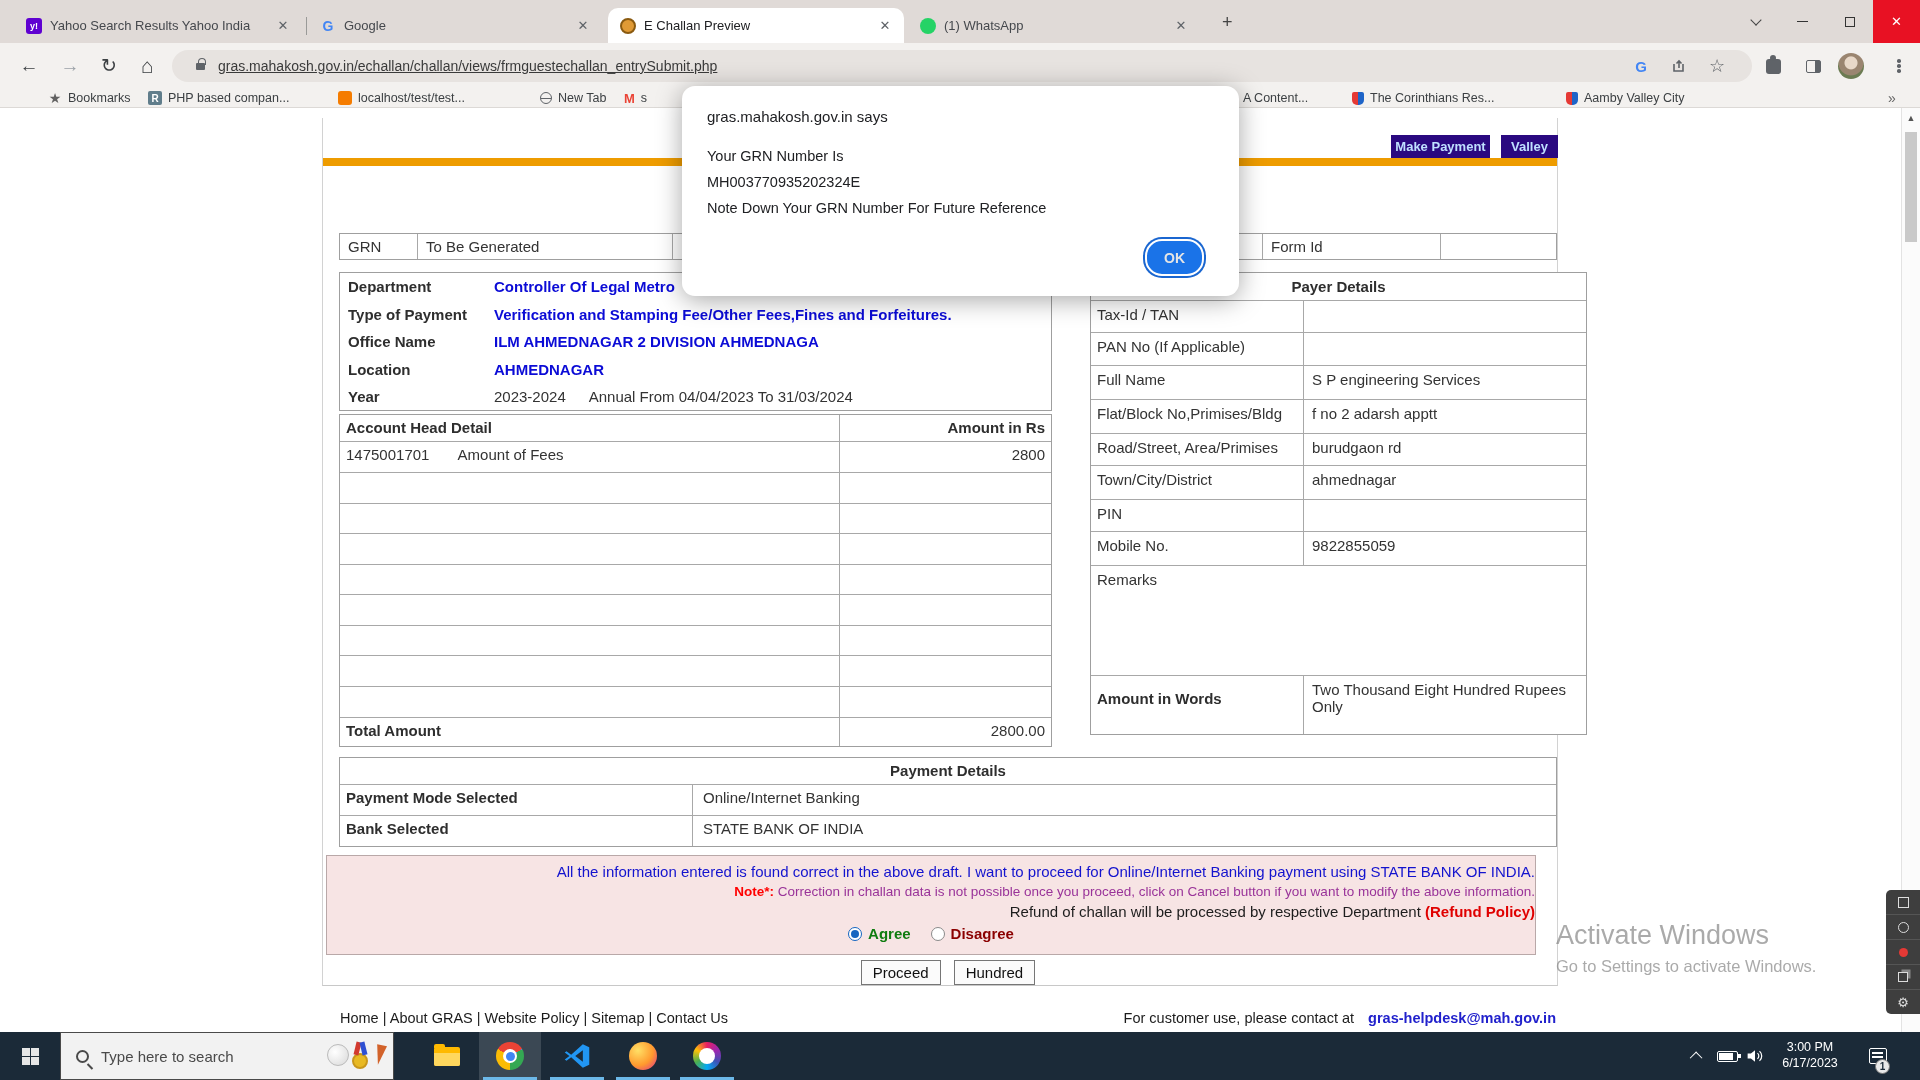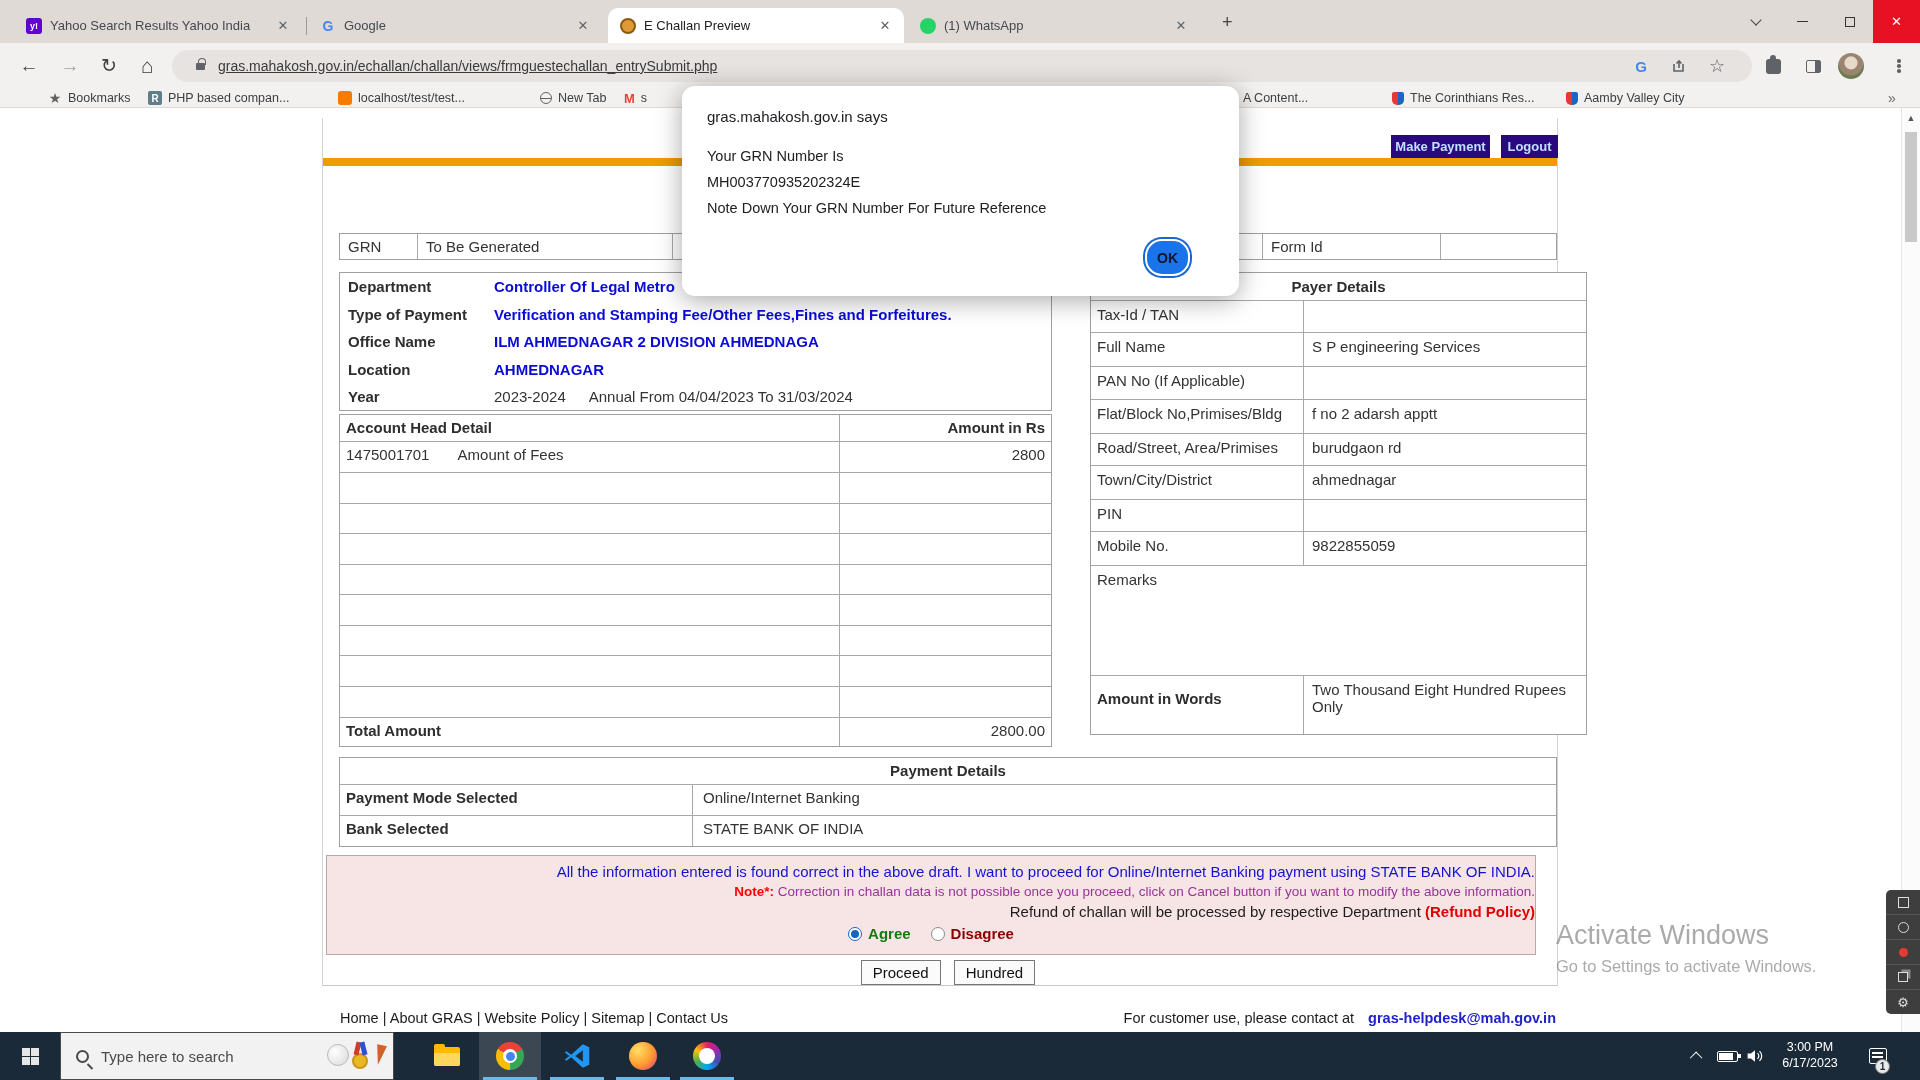--- a/index.html
+++ b/index.html
@@ -128,21 +128,21 @@
   .ft-cam { width:11px; height:11px; border:1.5px solid #ddd; border-radius:50%; }
   .ft-rec { width:9px; height:9px; border-radius:50%; background:#E53935; }
   .ft-lay { width:10px; height:10px; border:1.5px solid #ddd; box-shadow:3px -3px 0 -0.5px #888; }
   .ft-gear { color:#ddd; font-size:13px; }
 
   
   #dialog { position:absolute; left:682px; top:86px; width:557px; height:210px; background:#fff; border-radius:13px;
             box-shadow:0 4px 26px rgba(0,0,0,.35); z-index:20; }
   #dialog .origin { position:absolute; left:25px; top:22px; font-size:15px; color:#202124; }
   #dialog .dl { position:absolute; left:25px; font-size:14.5px; color:#202124; }
-  #okbtn { position:absolute; left:463px; top:153px; width:45px; height:37px; background:#1A73E8; color:#0f172a;
+  #okbtn { position:absolute; left:463px; top:153px; width:59px; height:37px; background:#1A73E8; color:#e5e5e5;
            font-size:14px; font-weight:bold; border:2px solid #fff; border-radius:17px; box-shadow:0 0 0 2px #1A66D0; }
 
   
   #taskbar { position:absolute; left:0; top:1032px; width:1920px; height:48px; background:#1B2A38; z-index:10; }
   #startbtn { position:absolute; left:0; top:0; width:60px; height:48px; display:flex; align-items:center; justify-content:center; }
   .winlogo { width:17px; height:17px; display:grid; grid-template-columns:8px 8px; grid-gap:1px; }
   .winlogo i { background:#E6E6E6; }
   #tb-search { position:absolute; left:60px; top:0; width:334px; height:48px; background:#F2F2F2; border:1px solid #4a4a4a; display:flex; align-items:center; }
   .searchglyph { width:13px; height:13px; border:2px solid #4a4a4a; border-radius:50%; position:relative; margin-left:15px; }
   .searchglyph::after { content:""; position:absolute; left:11px; top:11px; width:2px; height:7px; background:#4a4a4a; transform:rotate(-45deg); }
@@ -270,38 +270,38 @@
       <span class="bk-globe"></span>
       <span>New Tab</span>
     </div>
     <div class="bk" style="left:624px;">
       <span class="bk-gmail">M</span>
       <span>s</span>
     </div>
     <div class="bk" style="left:1243px;">
       <span>A Content...</span>
     </div>
-    <div class="bk" style="left:1352px;margin-left:40px;">
+    <div class="bk" style="left:1352px;">
       <span class="bk-shield"></span>
       <span>The Corinthians Res...</span>
     </div>
     <div class="bk" style="left:1566px;">
       <span class="bk-shield"></span>
       <span>Aamby Valley City</span>
     </div>
     <div class="bk" style="left:1888px;color:#666;font-size:14px;">
       <span>»</span>
     </div>
   </div>
 
   <div id="viewport">
     <div id="container">
 
       <div class="navybtn" style="left:1068px;width:99px;">Make Payment</div>
-      <div class="navybtn" style="left:1178px;width:57px;">Logout</div>
+      <div class="navybtn" style="left:1178px;width:57px;">Valley</div>
       <div id="orangebar"></div>
 
       <div class="tbl" id="grnstrip">
         <div class="gc" style="width:78px;">GRN</div>
         <div class="gc" style="width:255px;">To Be Generated</div>
         <div class="gc" style="width:590px;">B</div>
         <div class="gc" style="width:178px;">Form Id</div>
         <div class="gc" style="flex:1;border-right:none;"></div>
       </div>
 
@@ -378,27 +378,27 @@
           <div class="tc c2 rt">2800.00</div>
         </div>
       </div>
 
       <div class="tbl" id="payer">
         <div class="trow bold ctr" style="height:28px;display:block;padding-top:5px;">Payer Details</div>
         <div class="trow" style="height:32px;">
           <div class="pl">Tax-Id / TAN</div>
           <div class="pv"></div>
         </div>
+        <div class="trow" style="height:33px;">
+          <div class="pl">PAN No (If Applicable)</div>
+          <div class="pv"></div>
+        </div>
         <div class="trow" style="height:34px;">
           <div class="pl">Full Name</div>
           <div class="pv">S P engineering Services</div>
-        </div>
-        <div class="trow" style="height:33px;">
-          <div class="pl">PAN No (If Applicable)</div>
-          <div class="pv"></div>
         </div>
         <div class="trow" style="height:34px;">
           <div class="pl">Flat/Block No,Primises/Bldg</div>
           <div class="pv">f no 2 adarsh apptt</div>
         </div>
         <div class="trow" style="height:32px;">
           <div class="pl">Road/Street, Area/Primises</div>
           <div class="pv">burudgaon rd</div>
         </div>
         <div class="trow" style="height:34px;">

